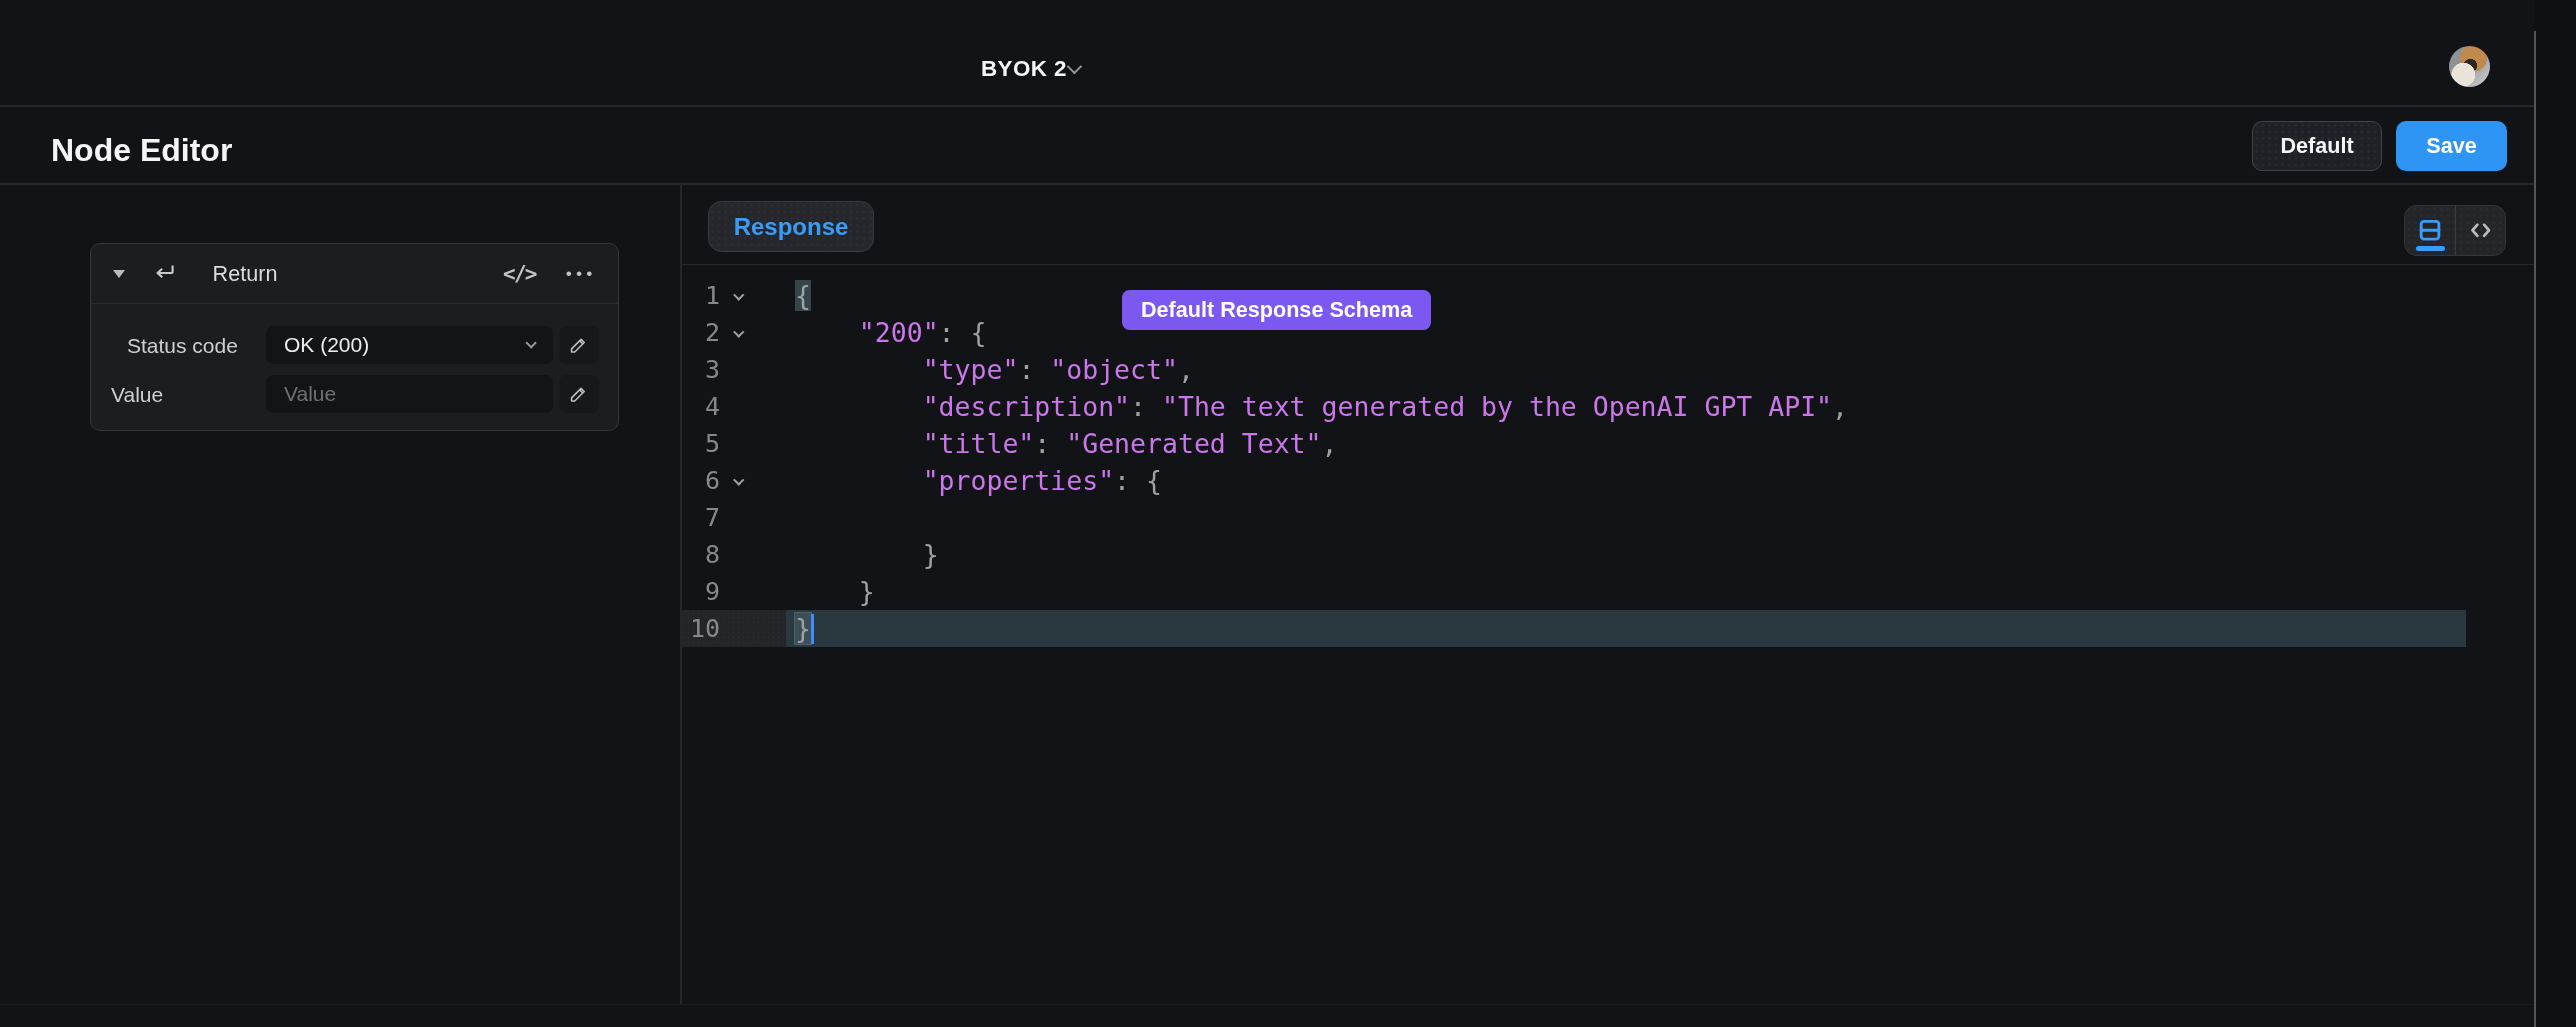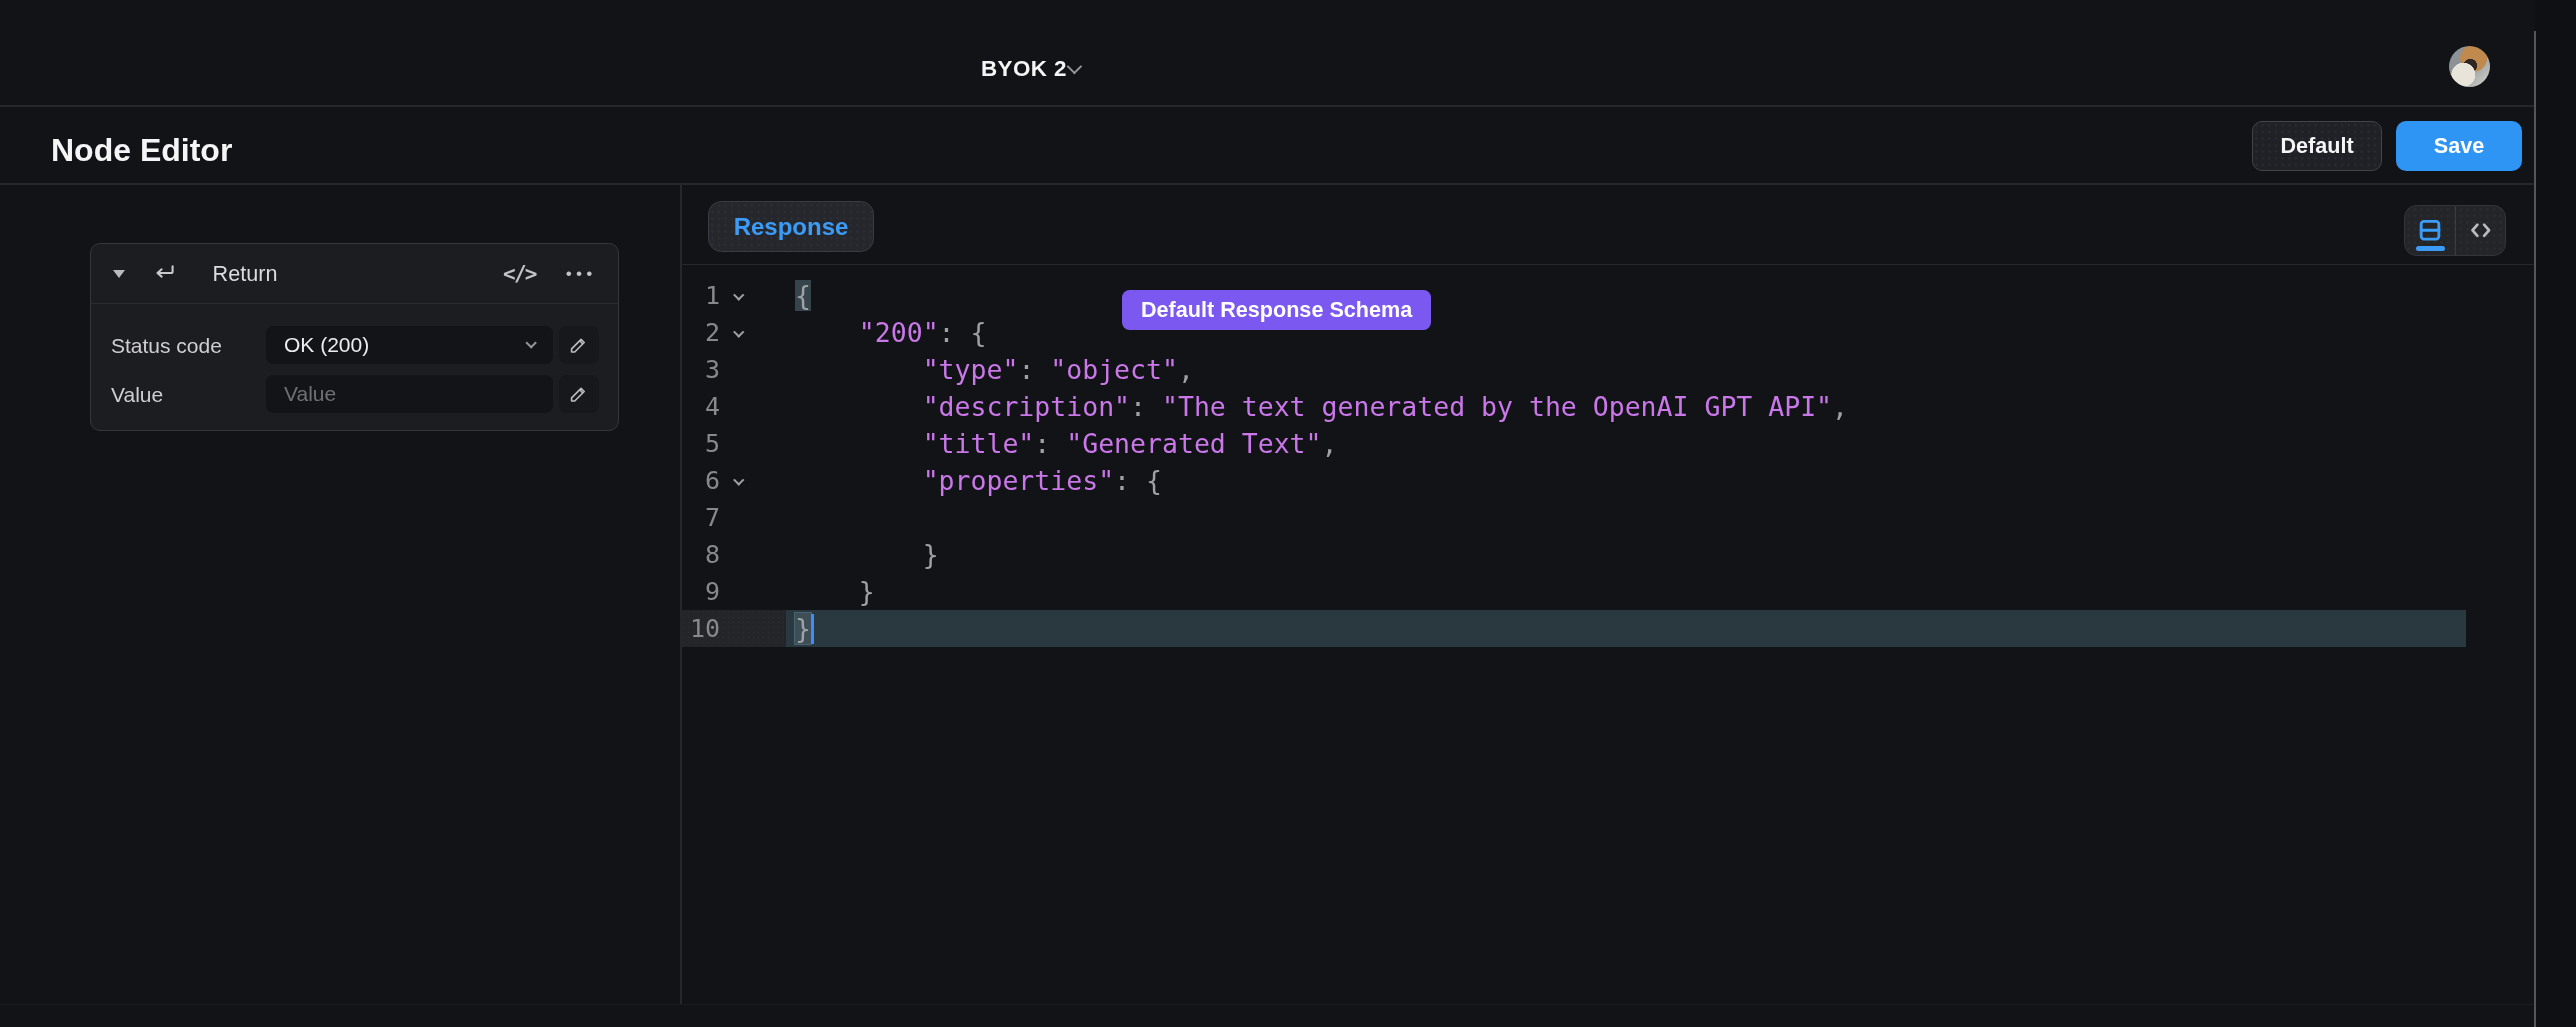--- a/index.html
+++ b/index.html
@@ -33,21 +33,21 @@
   
   .page-title { position:absolute; left:51px; top:132px; font-size:32px; font-weight:700;
     color:var(--text-bright,#f5f5f6); }
   .btn { position:absolute; top:121px; height:50px; border-radius:10px; border:none;
     display:flex; align-items:center; justify-content:center;
     font-family:"Liberation Sans", sans-serif; font-size:21.6px; font-weight:600; cursor:pointer; }
   .btn-cancel { left:2252px; width:130px; background:#1f2126;
     border:1.7px solid #43444a; color:var(--text-bright,#f5f5f6);
     background-image:radial-gradient(rgba(255,255,255,.05) 1.2px, transparent 1.3px);
     background-size:6.6px 6.6px; }
-  .btn-save { left:2396px; width:126px; background:var(--save-blue,#2e95f5); color:#fff; }
+  .btn-save { left:2396px; width:111px; background:var(--save-blue,#2e95f5); color:#fff; }
 
   
   .node-card { position:absolute; left:90px; top:243px; width:529px; height:188px;
     background:var(--card-bg,#1c1d21); border:1.7px solid var(--card-border,#36373c); border-radius:10px; }
   .node-header { position:absolute; left:0; top:0; width:100%; height:60px;
     display:flex; align-items:center; padding:0 21.6px;
     border-bottom:1.7px solid #2b2c31; }
   .tri-down { width:0; height:0; border-left:6.6px solid transparent; border-right:6.6px solid transparent;
     border-top:8.3px solid #b9b9be; cursor:pointer; }
   .return-ic { margin-left:26.5px; display:flex; align-items:center; }
@@ -141,21 +141,21 @@
           <path d="M20 5 v5 a1.5 1.5 0 0 1 -1.5 1.5 H6"></path>
           <path d="M9.5 8 L5.5 11.5 L9.5 15"></path>
         </svg>
       </span>
       <span class="node-title">Return</span>
       <span class="hdr-spacer"></span>
       <span class="code-toggle">&lt;/&gt;</span>
       <span class="more-dots">•••</span>
     </div>
 
-    <span class="field-label" style="top:90px;">Status code</span>
+    <span class="field-label" style="top:90px;margin-left:16px;">Status code</span>
     <div class="select" style="top:82px;">
       <span class="select-value">OK (200)</span>
       <span class="chev"></span>
     </div>
     <button class="pencil-btn" style="top:82px;">
       <svg width="21.6" height="21.6" viewBox="0 0 24 24" fill="none" stroke="#bcbcc0" stroke-width="1.8" stroke-linejoin="round">
         <path d="M4 20 v-3.5 L14.5 6 l3.5 3.5 L7.5 20 H4 z"></path>
         <path d="M13 7.5 l3.5 3.5"></path>
       </svg>
     </button>

